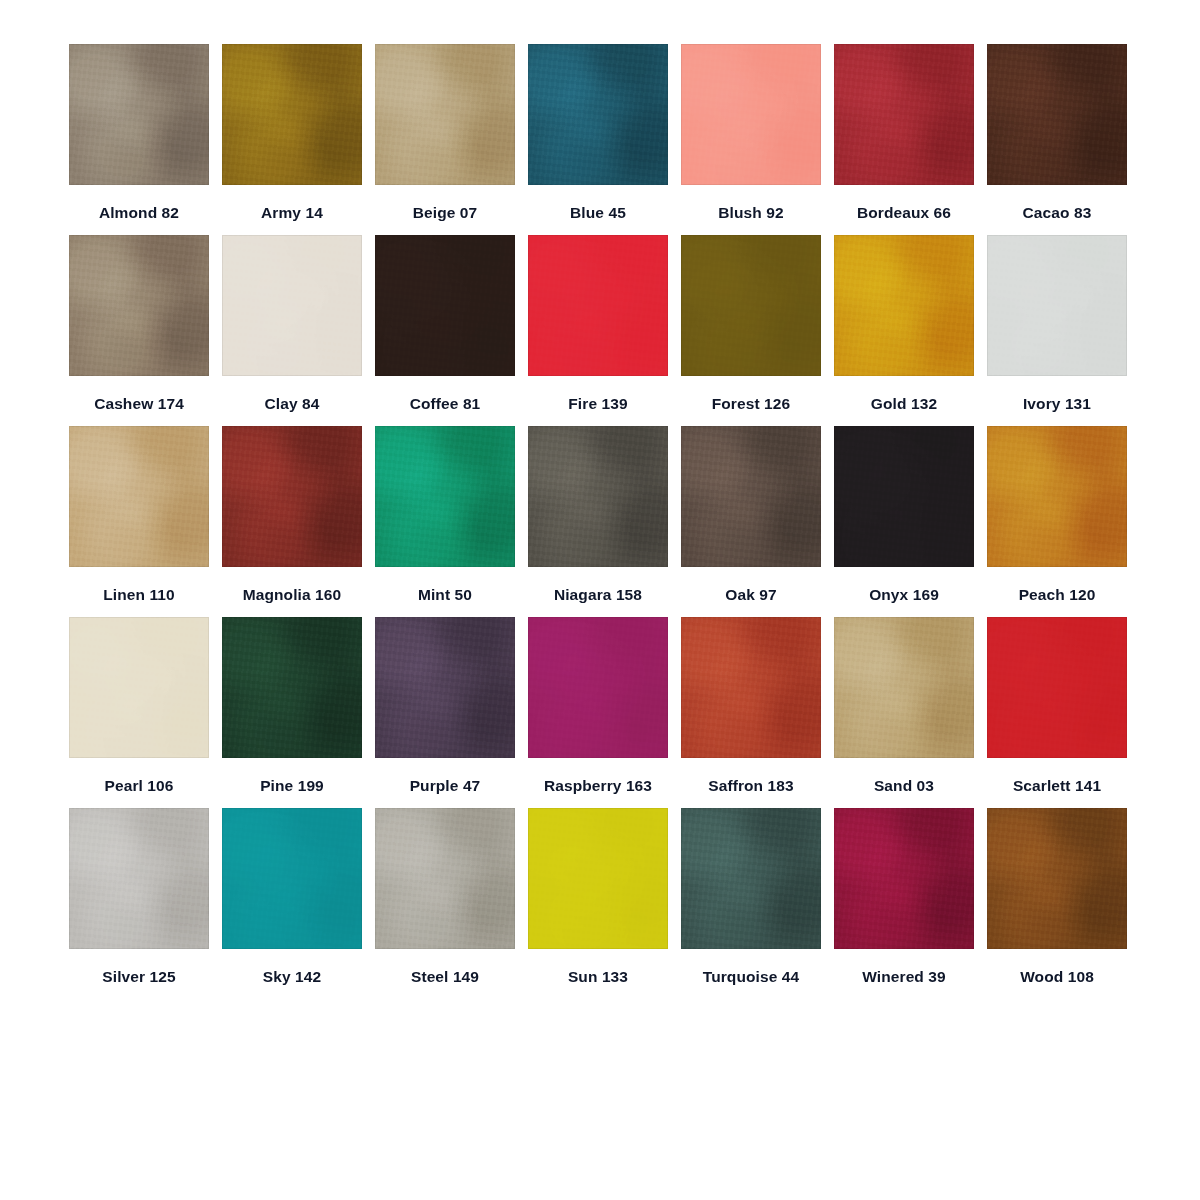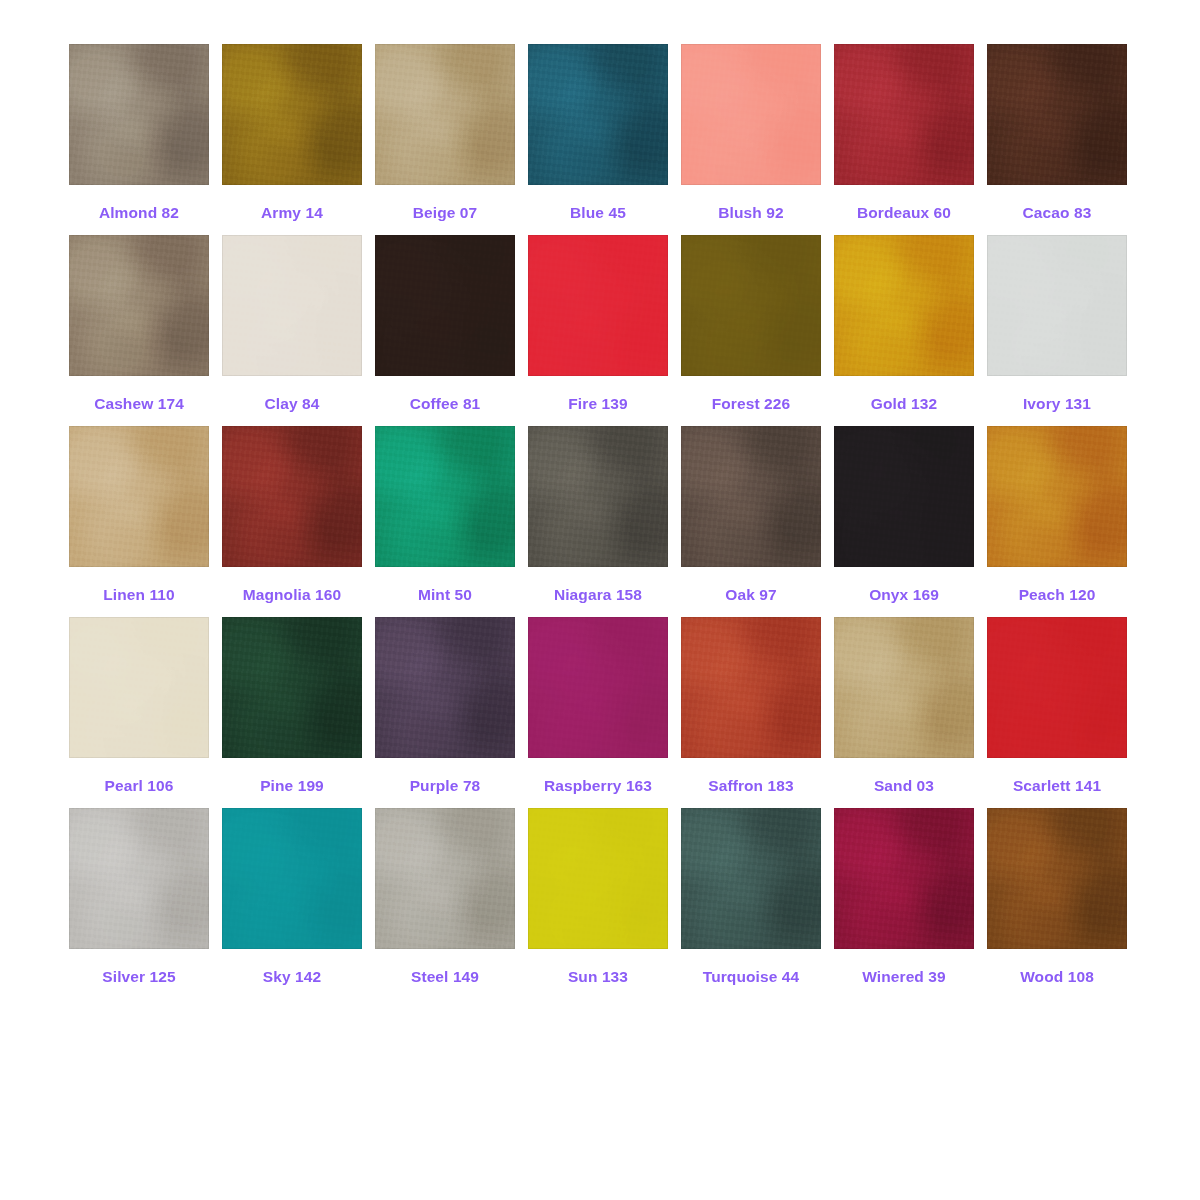--- a/index.html
+++ b/index.html
@@ -84,21 +84,21 @@
   .swatch-chip.flat .tex-a,
   .swatch-chip.flat .tex-b,
   .swatch-chip.flat .tex-c {
     opacity: 0.25;
   }
 
   .swatch-label {
     margin-top: 20px;
     font-size: 15.5px;
     font-weight: bold;
-    color: #8b5cf6;
+    color: #0f172a;
     letter-spacing: 0.1px;
     text-align: center;
     line-height: 1;
     white-space: nowrap;
   }
 </style>
 </head>
 <body>
 
 <div id="swatch-board">
@@ -142,21 +142,21 @@
           <span class="tex-c"></span>
         </div>
         <div class="swatch-label">Blush 92</div>
       </div>
       <div class="swatch-cell">
         <div class="swatch-chip" style="background-color: rgb(158, 39, 48);">
           <span class="tex-a"></span>
           <span class="tex-b"></span>
           <span class="tex-c"></span>
         </div>
-        <div class="swatch-label">Bordeaux 60</div>
+        <div class="swatch-label">Bordeaux 66</div>
       </div>
       <div class="swatch-cell">
         <div class="swatch-chip" style="background-color: rgb(75, 42, 29);">
           <span class="tex-a"></span>
           <span class="tex-b"></span>
           <span class="tex-c"></span>
         </div>
         <div class="swatch-label">Cacao 83</div>
       </div>
       <div class="swatch-cell">
@@ -190,21 +190,21 @@
           <span class="tex-c"></span>
         </div>
         <div class="swatch-label">Fire 139</div>
       </div>
       <div class="swatch-cell">
         <div class="swatch-chip flat" style="background-color: rgb(109, 90, 19);">
           <span class="tex-a"></span>
           <span class="tex-b"></span>
           <span class="tex-c"></span>
         </div>
-        <div class="swatch-label">Forest 226</div>
+        <div class="swatch-label">Forest 126</div>
       </div>
       <div class="swatch-cell">
         <div class="swatch-chip" style="background-color: rgb(206, 150, 19);">
           <span class="tex-a"></span>
           <span class="tex-b"></span>
           <span class="tex-c"></span>
         </div>
         <div class="swatch-label">Gold 132</div>
       </div>
       <div class="swatch-cell">
@@ -286,21 +286,21 @@
           <span class="tex-c"></span>
         </div>
         <div class="swatch-label">Pine 199</div>
       </div>
       <div class="swatch-cell">
         <div class="swatch-chip" style="background-color: rgb(74, 59, 80);">
           <span class="tex-a"></span>
           <span class="tex-b"></span>
           <span class="tex-c"></span>
         </div>
-        <div class="swatch-label">Purple 78</div>
+        <div class="swatch-label">Purple 47</div>
       </div>
       <div class="swatch-cell">
         <div class="swatch-chip flat" style="background-color: rgb(156, 31, 99);">
           <span class="tex-a"></span>
           <span class="tex-b"></span>
           <span class="tex-c"></span>
         </div>
         <div class="swatch-label">Raspberry 163</div>
       </div>
       <div class="swatch-cell">

